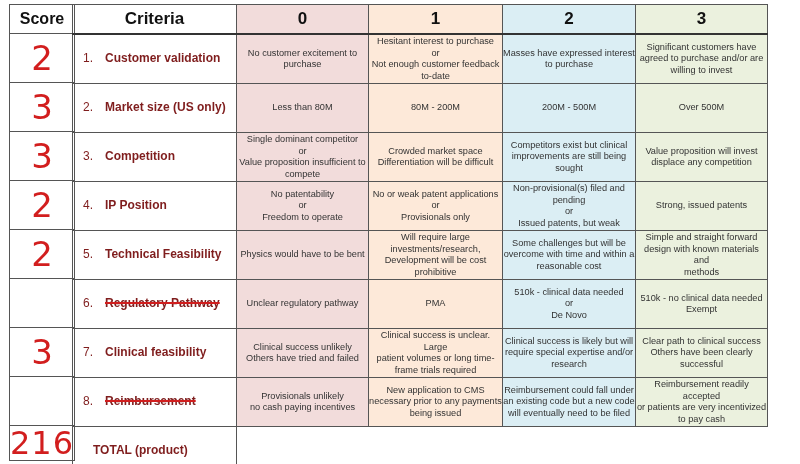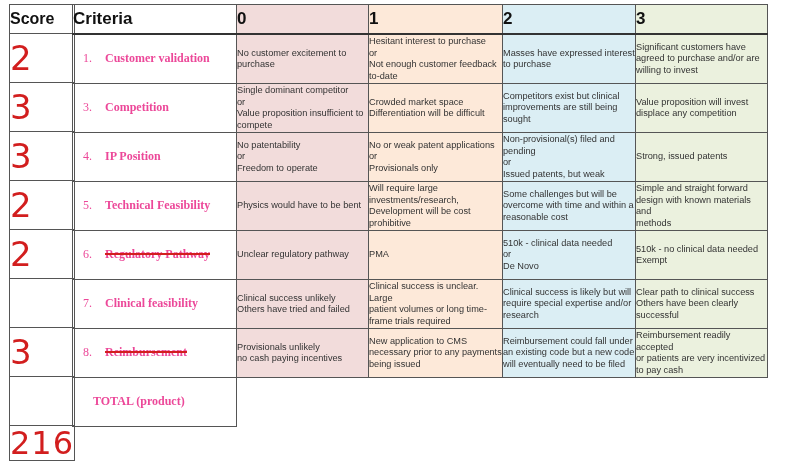--- a/index.html
+++ b/index.html
@@ -1,29 +1,29 @@
 <!DOCTYPE html>
 <html><head>
   <meta charset="utf-8">
   <style>
     html, body { margin: 0; padding: 0; background: #ffffff; }
     body { width: 800px; height: 464px; position: relative; overflow: hidden;
            font-family: "Liberation Sans", sans-serif; color: #222; }
     .score-table { position: absolute; left: 9px; top: 4px; border-collapse: collapse; }
     .main-table { position: absolute; left: 72px; top: 4px; border-collapse: collapse; }
-    table td, table th { border: 1px solid #555; padding: 0; text-align: left; vertical-align: middle; }
+    table td, table th { border: 1px solid #555; padding: 0; text-align: center; vertical-align: middle; }
     .score-table td, .score-table th { width: 57px; }
     .score-table th { height: 28px; font-size: 16px; font-weight: bold; color: #111; }
     .score-table td { height: 48px; font-family: "DejaVu Sans", sans-serif; font-size: 34px;
                       color: #d21e1e; font-weight: normal; line-height: 1; }
     .score-table td.total { height: 34px; font-size: 32px; letter-spacing: 1px; }
     .main-table th { height: 28px; font-size: 17px; font-weight: bold; color: #111;
                      border-bottom: 2px solid #333; }
     .main-table td { height: 48px; font-size: 9.2px; line-height: 11.5px; color: #333; }
-    .main-table td.crit { width: 163px; text-align: left; font-size: 12px; font-weight: bold; color: #ec4899; font-family: Liberation Serif, serif; }
+    .main-table td.crit { width: 163px; text-align: left; font-size: 12px; font-weight: bold; color: #7f1d1d; }
     .main-table td.crit .num { display: inline-block; width: 22px; padding-left: 10px; font-weight: normal; }
     .main-table td.crit.struck .label-wrap { text-decoration: line-through; text-decoration-color: #d21e1e;
                                               text-decoration-thickness: 2px; }
     .main-table td.crit.total-cell { height: 34px; text-align: left; padding-left: 20px; width: 143px; }
     .c0 { width: 131px; background: #f2dcdb; }
     .c1 { width: 133px; background: #fde9d9; }
     .c2 { width: 132px; background: #dbeef4; }
     .c3 { width: 131px; background: #ebf1de; }
     th.c0, th.c1, th.c2, th.c3 { font-size: 17px; }
     .line { display: block; }
@@ -96,20 +96,35 @@
           <span class="line">Masses have expressed interest</span>
           <span class="line">to purchase</span>
         </td>
         <td class="c3">
           <span class="line">Significant customers have</span>
           <span class="line">agreed to purchase and/or are</span>
           <span class="line">willing to invest</span>
         </td>
       </tr>
       <tr>
+        <td class="crit"><span class="label-wrap"><span class="num">2.</span><span>Market size (US only)</span></span></td>
+        <td class="c0">
+          <span class="line">Less than 80M</span>
+        </td>
+        <td class="c1">
+          <span class="line">80M - 200M</span>
+        </td>
+        <td class="c2">
+          <span class="line">200M - 500M</span>
+        </td>
+        <td class="c3">
+          <span class="line">Over 500M</span>
+        </td>
+      </tr>
+      <tr>
         <td class="crit"><span class="label-wrap"><span class="num">3.</span><span>Competition</span></span></td>
         <td class="c0">
           <span class="line">Single dominant competitor</span>
           <span class="line">or</span>
           <span class="line">Value proposition insufficient to</span>
           <span class="line">compete</span>
         </td>
         <td class="c1">
           <span class="line">Crowded market space</span>
           <span class="line">Differentiation will be difficult</span>

